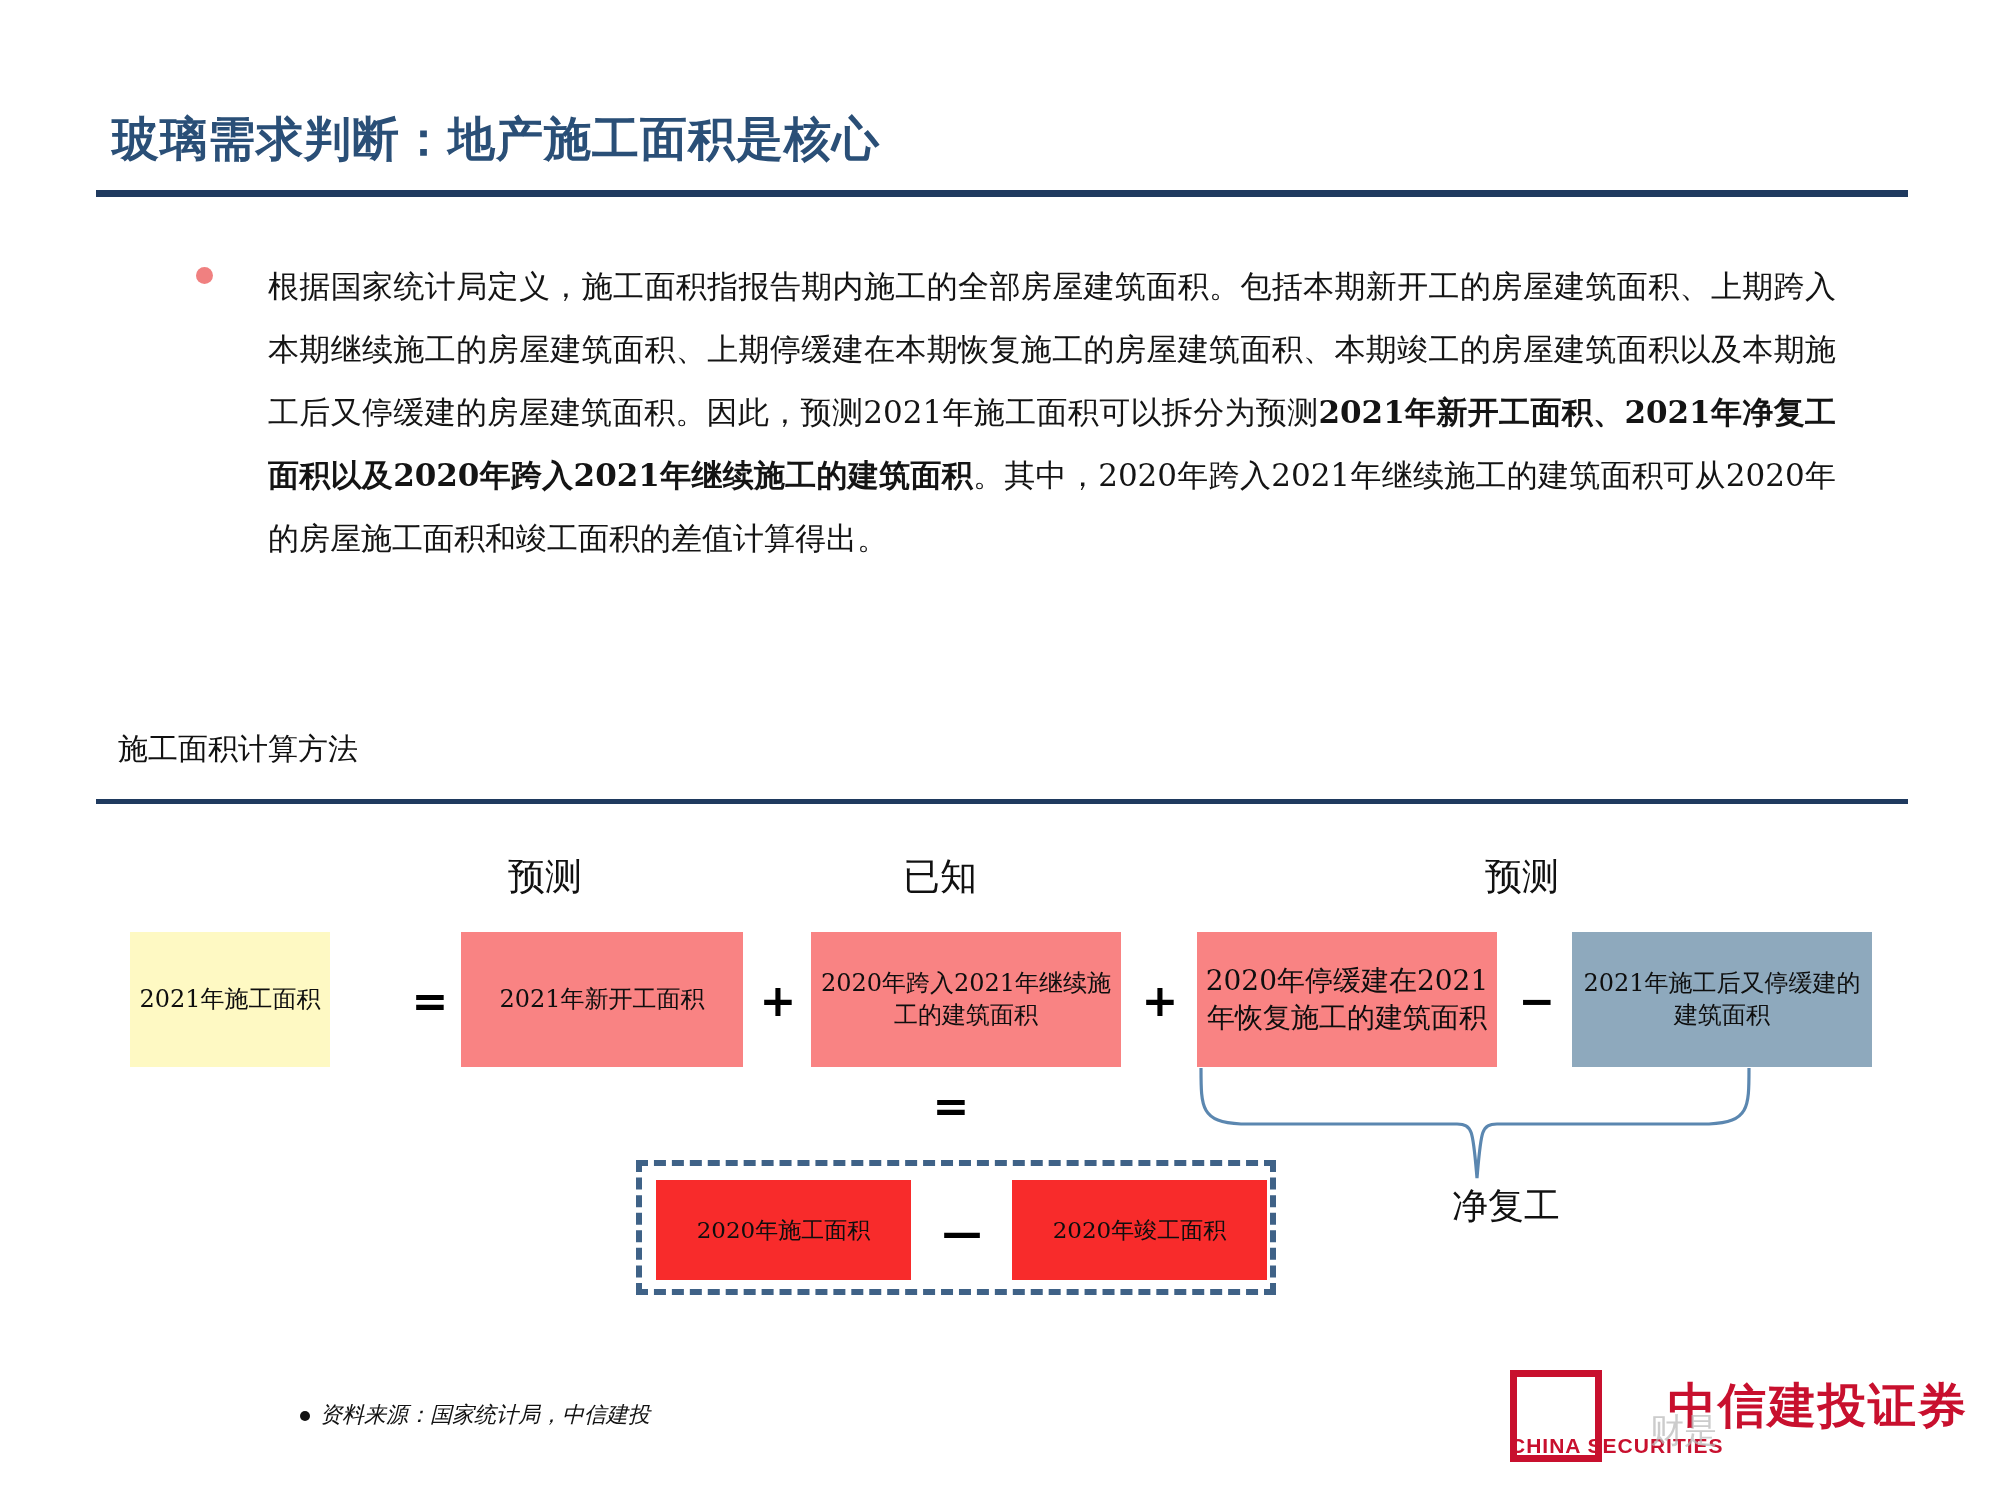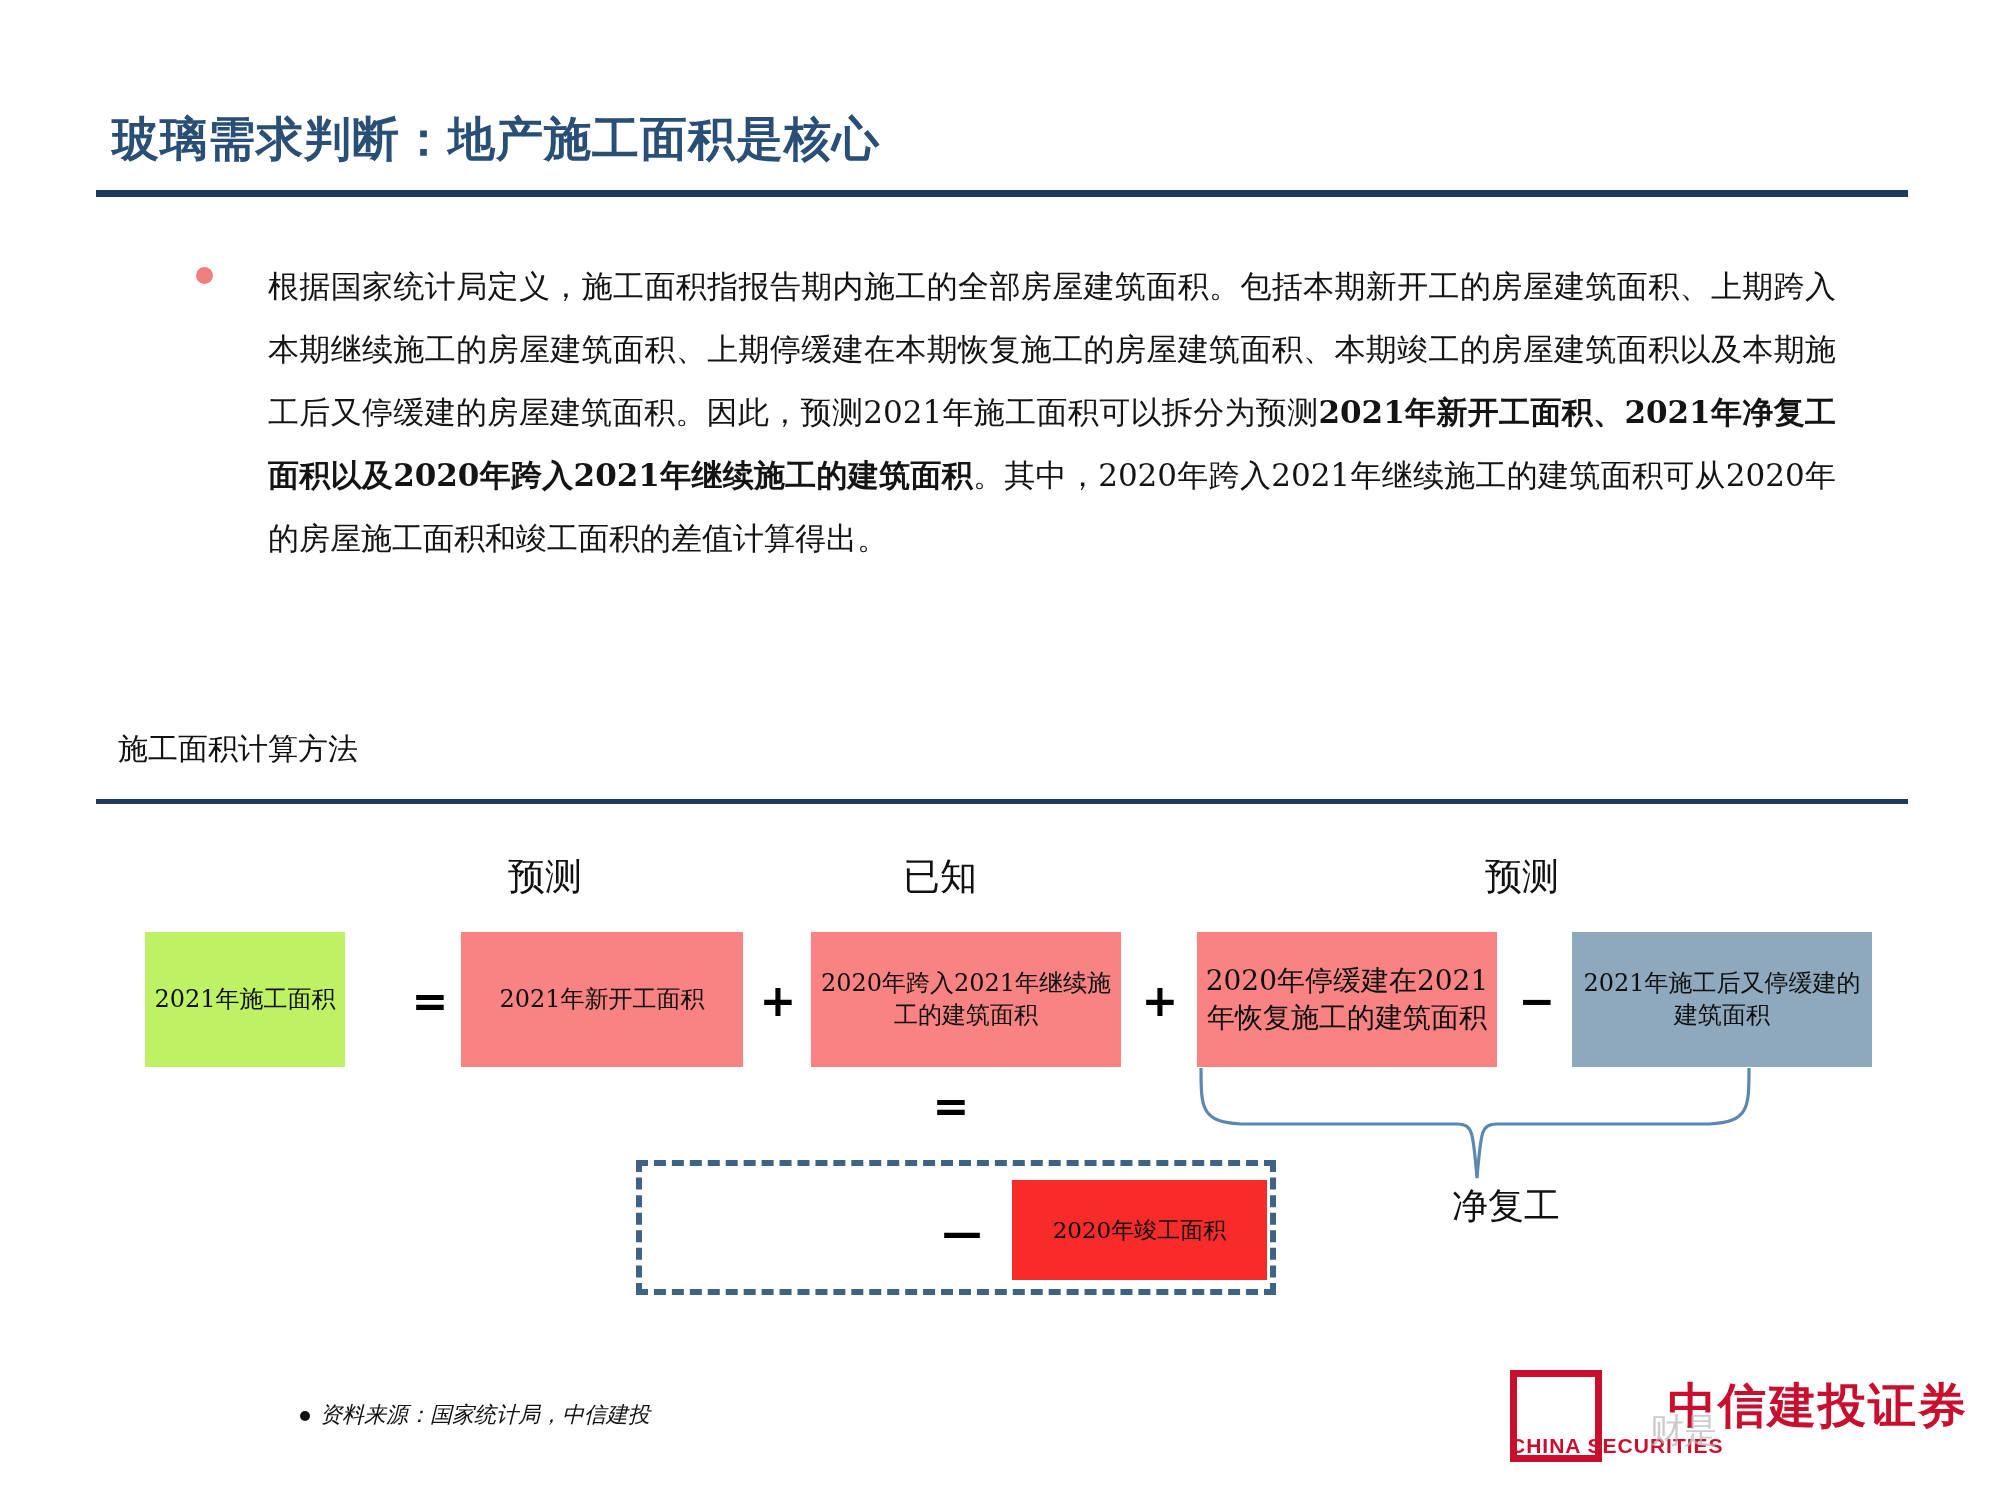--- a/index.html
+++ b/index.html
@@ -139,41 +139,42 @@
 
   <div class="section-title">施工面积计算方法</div>
   <div class="section-rule" style="background: rgb(31, 58, 95);"></div>
 
   <div class="diagram">
 
     <div class="tag" style="left:545px;top:32px;">预测</div>
     <div class="tag" style="left:940px;top:32px;">已知</div>
     <div class="tag" style="left:1522px;top:32px;">预测</div>
 
-    <div class="box" id="box0" style="left: 145px; top: 112px; width: 200px; height: 135px; font-size: 24px; background: #bef264;">2021年施工面积</div>
+    <div class="box" id="box0" style="left: 130px; top: 112px; width: 200px; height: 135px; font-size: 24px; background: #fef9c3;">2021年施工面积</div>
 
     <div class="op" style="left:430px;top:180px;font-size:44px;">=</div>
 
     <div class="box" id="box1" style="left: 461px; top: 112px; width: 282px; height: 135px; font-size: 24px; background: rgb(249, 131, 131);">2021年新开工面积</div>
 
     <div class="op" style="left:778px;top:180px;font-size:44px;">+</div>
 
     <div class="box" id="box2" style="left: 811px; top: 112px; width: 310px; height: 135px; font-size: 24px; background: rgb(249, 131, 131);">2020年跨入2021年继续施工的建筑面积</div>
 
     <div class="op" style="left:1160px;top:180px;font-size:44px;">+</div>
 
     <div class="box" id="box3" style="left: 1197px; top: 112px; width: 300px; height: 135px; font-size: 28px; background: rgb(249, 131, 131);">2020年停缓建在2021年恢复施工的建筑面积</div>
 
     <div class="op" style="left:1537px;top:180px;font-size:44px;">−</div>
 
     <div class="box" id="box4" style="left: 1572px; top: 112px; width: 300px; height: 135px; font-size: 24px; background: rgb(142, 169, 189);">2021年施工后又停缓建的建筑面积</div>
 
     <div class="op" style="left:950px;top:285px;font-size:44px;letter-spacing:-2px;">=</div>
 
     <div class="dashed-group" style="left: 636px; top: 340px; width: 640px; height: 135px; border-color: rgb(63, 98, 135);">
+      <div class="box" id="dbox0" style="left: 14px; top: 14px; width: 255px; height: 100px; font-size: 23px; background: rgb(248, 43, 43);">2020年施工面积</div>
       <div class="op" style="left:320px;top:67px;font-size:40px;">—</div>
       <div class="box" id="dbox1" style="left: 370px; top: 14px; width: 255px; height: 100px; font-size: 23px; background: rgb(248, 43, 43);">2020年竣工面积</div>
     </div>
 
     <div class="brace" style="left:1195px;top:246px;width:560px;height:120px;">
       <svg width="560" height="120" viewBox="0 0 560 120">
         <path d="M6,2 C6,42 6,56 46,58 L262,58 C278,58 278,66 282,112
                  C286,66 286,58 302,58 L514,58 C554,56 554,42 554,2" fill="none" stroke="#5b87b0" stroke-width="3.2"></path>
       </svg>
     </div>

